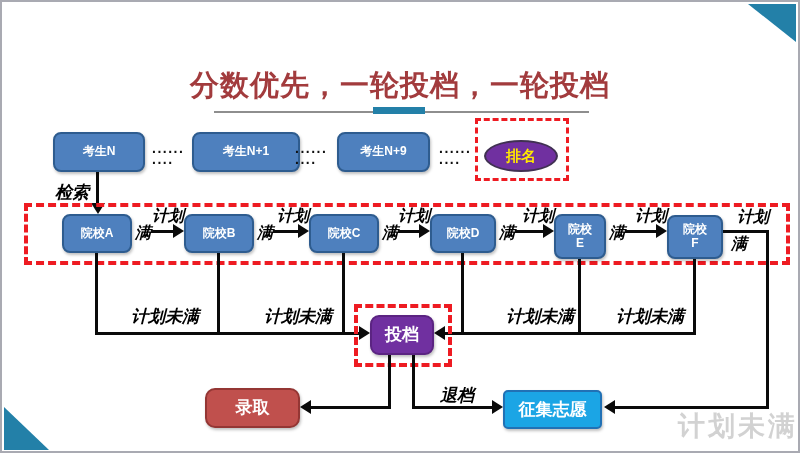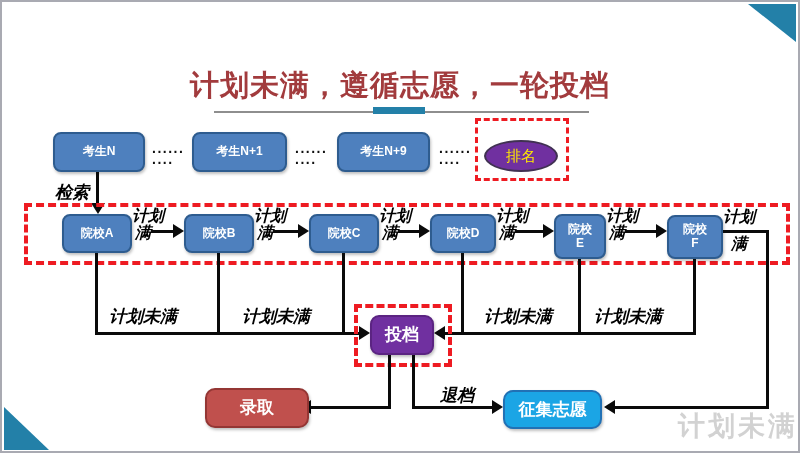--- a/index.html
+++ b/index.html
@@ -13,59 +13,59 @@
     font-size:29px;font-weight:bold;color:#A23B3D;letter-spacing:1px;}
   .uline{position:absolute;background:#8e8e8e;}
   .uline-accent{position:absolute;background:#2380A8;}
   .box{position:absolute;display:flex;align-items:center;justify-content:center;
     color:#fff;font-weight:bold;text-align:center;box-sizing:border-box;
     border-radius:8px;line-height:1.15;white-space:pre-line;
     box-shadow:1px 2px 3px rgba(0,0,0,.25);}
   .blue{background:#4E80BE;border:2px solid #2E5C8F;font-size:12px;}
   .purple{background:#7030A0;border:2px solid #5B2482;font-size:17px;border-radius:9px;}
   .redbox{background:#C0504D;border:2px solid #943634;font-size:17px;border-radius:10px;}
-  .cyanbox{background:#1BA5E5;border:2px solid #2171B5;font-size:17px;border-radius:10px;}
+  .cyanbox{background:#1BA5E5;border:2px solid #2171B5;font-size:17px;border-radius:5px;}
   .ellipse{position:absolute;background:#7030A0;border:2px solid #403152;border-radius:50%;
     display:flex;align-items:center;justify-content:center;color:#FFE800;
-    font-weight:normal;font-size:15px;box-sizing:border-box;}
+    font-weight:bold;font-size:15px;box-sizing:border-box;}
   .dash-red{position:absolute;border:4px dashed #EE1B22;box-sizing:border-box;}
   .dash-red3{position:absolute;border:3px dashed #EE1B22;box-sizing:border-box;}
   .hl{position:absolute;height:3px;background:#0a0a0a;}
   .vl{position:absolute;width:3px;background:#0a0a0a;}
   .ar{position:absolute;width:0;height:0;border:7px solid transparent;}
   .ar-r{border-left:11px solid #0a0a0a;border-right:none;}
   .ar-l{border-right:11px solid #0a0a0a;border-left:none;}
   .ar-d{border-top:11px solid #0a0a0a;border-bottom:none;}
   .kai{position:absolute;font-family:"Liberation Serif",serif;font-style:italic;
     font-weight:bold;color:#000;font-size:17px;white-space:nowrap;}
-  .kai-c{text-align:left;white-space:nowrap;}
+  .kai-c{text-align:right;white-space:nowrap;}
   .dots{position:absolute;font-weight:bold;font-size:14px;line-height:11px;
     letter-spacing:1.5px;color:#111;}
   .dots span{display:block;}
   .watermark{position:absolute;left:676px;top:406px;font-size:27px;font-weight:bold;
     color:#c8c8c8;opacity:.8;letter-spacing:3px;text-shadow:1px 1px 0 #fff;}
 </style>
 </head>
 <body>
 
 <div class="slide">
 
   <div class="tri tri-tr"></div>
   <div class="tri tri-bl"></div>
 
-  <div class="title">计划未满，遵循志愿，一轮投档</div>
+  <div class="title">分数优先，一轮投档，一轮投档</div>
   <div class="uline" style="left:212px;top:109px;width:375px;height:2px;"></div>
   <div class="uline-accent" style="left:371px;top:105px;width:52px;height:7px;"></div>
 
   <div class="box blue" style="left:51px;top:130px;width:92px;height:40px;">考生N</div>
   <div class="dots" style="left:150px;top:141px;">
     <span>......</span>
     <span>....</span>
   </div>
-  <div class="box blue" style="left:190px;top:130px;width:95px;height:40px;">考生N+1</div>
+  <div class="box blue" style="left:190px;top:130px;width:108px;height:40px;">考生N+1</div>
   <div class="dots" style="left:293px;top:141px;">
     <span>......</span>
     <span>....</span>
   </div>
   <div class="box blue" style="left:335px;top:130px;width:93px;height:40px;">考生N+9</div>
   <div class="dots" style="left:437px;top:141px;">
     <span>......</span>
     <span>....</span>
   </div>
 
@@ -141,21 +141,21 @@
   <div class="vl" style="left:386px;top:353px;height:54px;"></div>
   <div class="vl" style="left:410px;top:353px;height:54px;"></div>
 
   <div class="hl" style="left:309px;top:404px;width:80px;"></div>
   <div class="ar ar-l" style="left:298px;top:398px;"></div>
 
   <div class="hl" style="left:411px;top:404px;width:79px;"></div>
   <div class="ar ar-r" style="left:490px;top:398px;"></div>
   <div class="kai" style="left:438px;top:382px;">退档</div>
 
-  <div class="box redbox" style="left:203px;top:386px;width:104px;height:40px;">录取</div>
+  <div class="box redbox" style="left:203px;top:386px;width:95px;height:40px;">录取</div>
   <div class="box cyanbox" style="left:501px;top:388px;width:99px;height:39px;">征集志愿</div>
 
   <div class="hl" style="left:613px;top:404px;width:154px;"></div>
   <div class="ar ar-l" style="left:602px;top:398px;"></div>
 
   <div class="watermark">计划未满</div>
 
 </div>
 
 </body></html>

